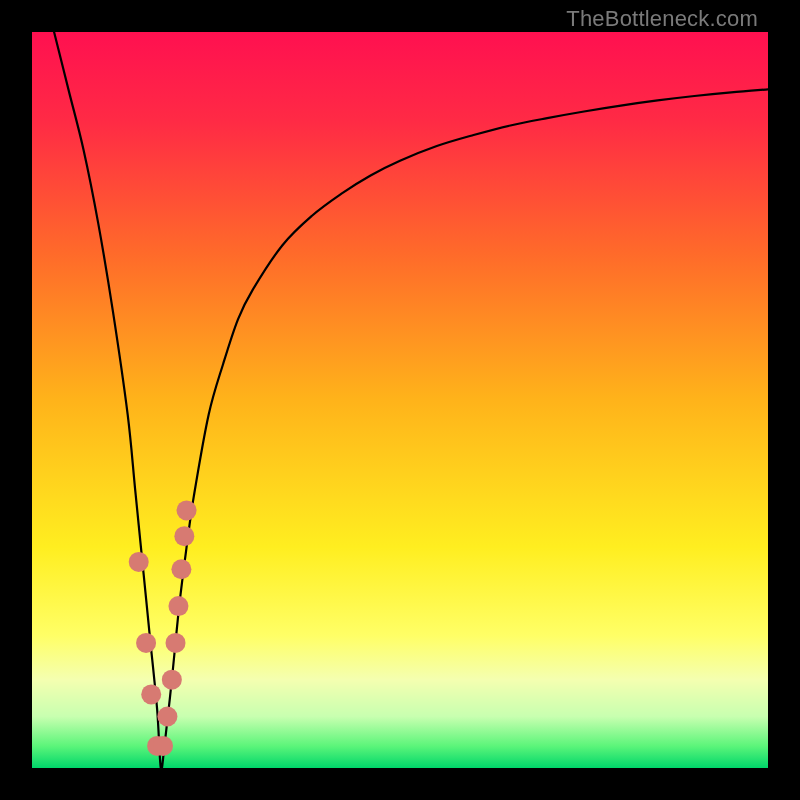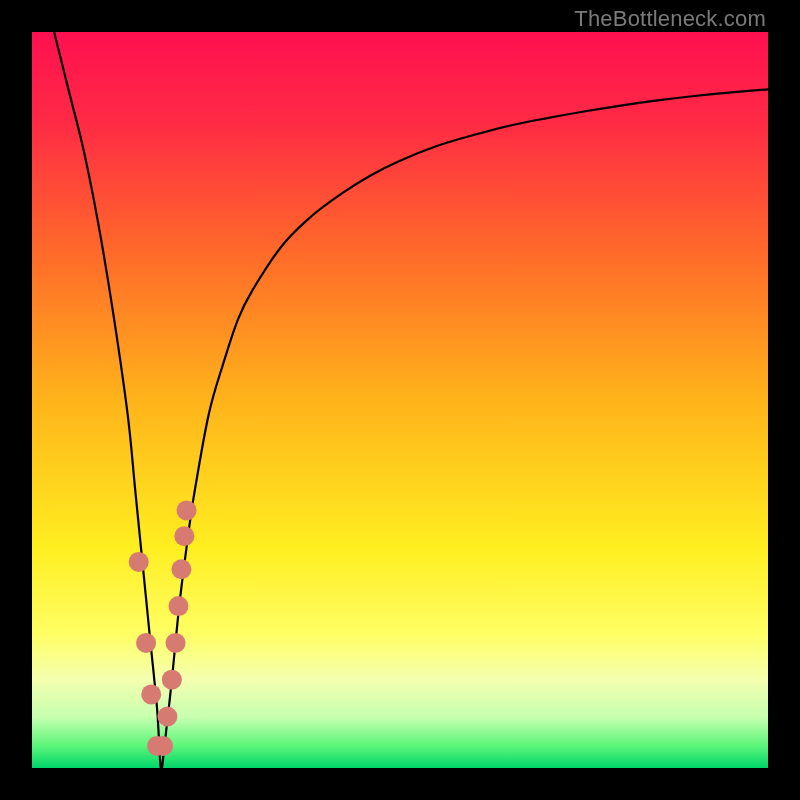--- a/index.html
+++ b/index.html
@@ -37,21 +37,21 @@
   .curve-svg {
     position: absolute;
     left: 0;
     top: 0;
     width: 100%;
     height: 100%;
   }
   .watermark {
     position: absolute;
     top: 6px;
-    right: 34px;
+    right: 42px;
     color: #7a7a7a;
     font-size: 22px;
     font-weight: 400;
     letter-spacing: 0.2px;
   }
 </style>
 </head>
 <body>
 
 <div class="frame">

